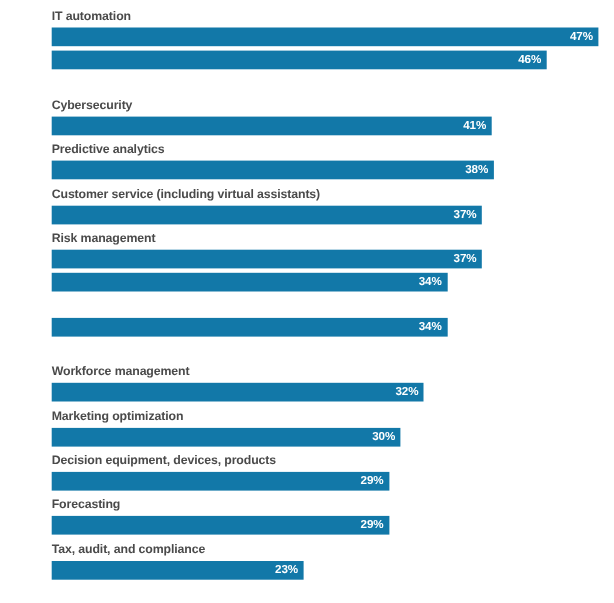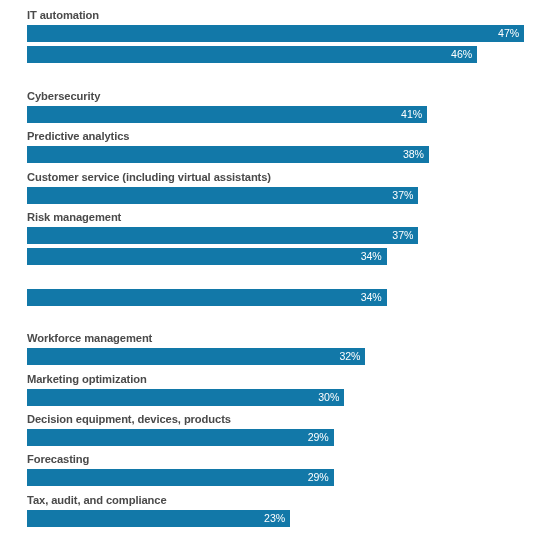--- a/index.html
+++ b/index.html
@@ -22,21 +22,21 @@
     padding: 6px 0 0 0;
   }
   .rows {
     display: flex;
     flex-direction: column;
     width: 558px;
   }
   .row {
     position: relative;
     height: 40.4px;
-    padding-left: 27px;
+    padding-left: 47px;
     box-sizing: border-box;
   }
   .cat-label {
     display: block;
     font-size: 11.2px;
     font-weight: bold;
     color: #4a4a4a;
     line-height: 12px;
     height: 16px;
     padding-top: 3px;
@@ -54,21 +54,21 @@
     top: 0;
     height: 17px;
     background: #1278a8;
     box-sizing: border-box;
     display: flex;
     align-items: center;
     justify-content: flex-end;
   }
   .bar-value {
     font-size: 10.6px;
-    font-weight: normal;
+    font-weight: bold;
     color: #ffffff;
     padding-right: 5px;
     letter-spacing: -0.1px;
     line-height: 17px;
     text-align: center;
   }
 </style>
 </head>
 <body>
 
@@ -163,19 +163,19 @@
         <span class="cat-label">Forecasting</span>
         <div class="bar-track">
           <div class="bar" style="width: 306.66px; background: rgb(18, 120, 168);">
             <span class="bar-value" style="color: rgb(255, 255, 255);">29%</span>
           </div>
         </div>
       </div>
       <div class="row">
         <span class="cat-label">Tax, audit, and compliance</span>
         <div class="bar-track">
-          <div class="bar" style="width: 263px; background: rgb(18, 120, 168);">
+          <div class="bar" style="width: 229px; background: rgb(18, 120, 168);">
             <span class="bar-value" style="color: rgb(255, 255, 255);">23%</span>
           </div>
         </div>
       </div>
     </div>
 </div>
 
 </body></html>

